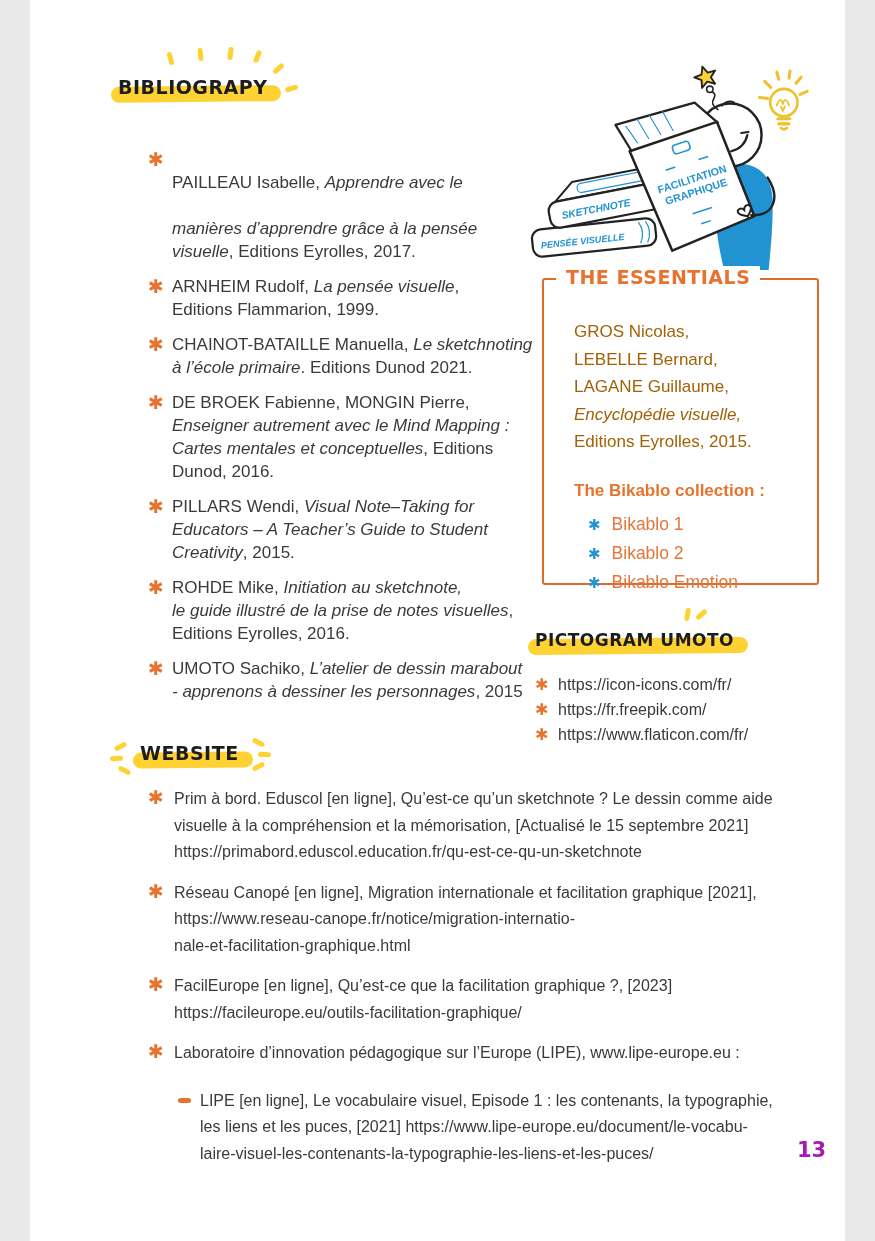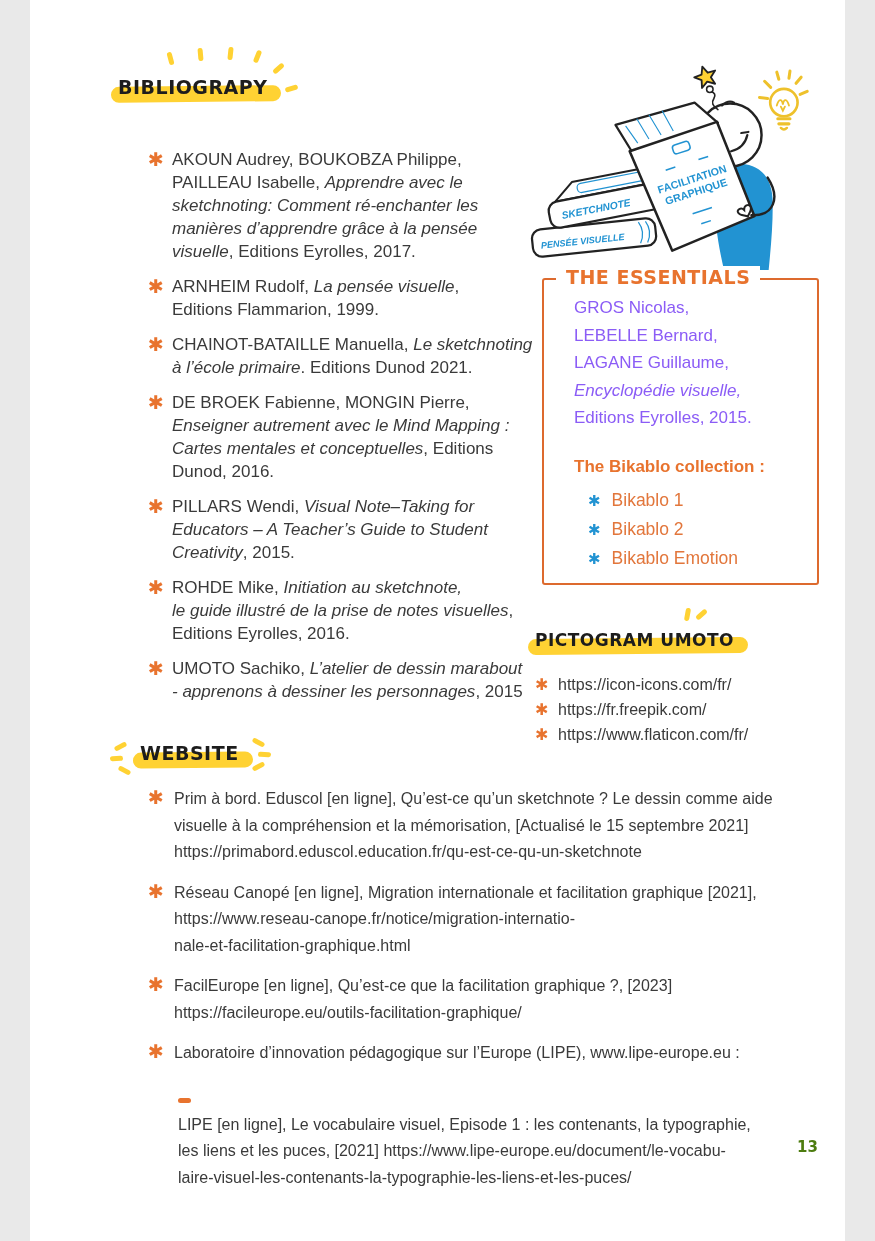--- a/index.html
+++ b/index.html
@@ -29,42 +29,42 @@
                 font-family:"DejaVu Sans", sans-serif; }
   .ast-bullet.small { font-size:16px; line-height:25px; width:15px; }
   .bib-text { font-size:17px; line-height:23px; white-space:nowrap; }
   .it { font-style:italic; }
   
   .ess-box { position:absolute; left:512px; top:278px; width:277px; height:307px;
              border:2.5px solid #DD6A2E; border-radius:3px; }
   .ess-title { position:absolute; top:-14px; left:12px; background:#fff; padding:0 10px;
                font-family:"DejaVu Sans", sans-serif; font-weight:bold; font-size:19px;
                color:#E8732E; letter-spacing:0.5px; white-space:nowrap; }
-  .ess-lines { margin:14px 0 0 30px; font-size:17px; line-height:27.5px; color:#8b5cf6; }
+  .ess-lines { margin:38px 0 0 30px; font-size:17px; line-height:27.5px; color:#a16207; }
   .ess-coll-heading { margin:25px 0 0 30px; font-weight:bold; font-size:17px; color:#E8732E; }
   .bik-list { margin:9px 0 0 44px; }
   .bik-item { display:flex; gap:11px; align-items:baseline; line-height:28px;
               font-size:17.5px; color:#E2763B; }
   .bik-ast { color:#2293D2; font-size:15px; font-family:"DejaVu Sans", sans-serif; }
   
   .picto-wrap { position:absolute; left:505px; top:630px; }
   .picto-links { margin-top:22px; }
   .picto-link-row { display:flex; gap:8px; align-items:baseline; line-height:25px;
                     font-size:16px; color:#3a3a3a; white-space:nowrap; }
   
   .web-list { position:absolute; left:118px; top:786px; width:700px; }
   .web-entry { display:flex; gap:9px; margin-bottom:14px; }
-  .web-entry.sub { margin-left:30px; margin-top:21px;flex-direction:column; }
+  .web-entry.sub { margin-left:30px; margin-top:21px; }
   .dash-bullet { width:13px; height:5px; background:#E8732E; border-radius:3px;
                  margin-top:10px; flex:none; }
   .web-lines { font-size:16px; line-height:26.5px; white-space:nowrap; }
   
   .page-number { position:absolute; left:767px; top:1138px;
                  font-family:"DejaVu Sans", sans-serif; font-weight:bold;
-                 font-size:15px; color:#4d7c0f; }
+                 font-size:21px; color:#a21caf; }
   
   .illu { position:absolute; left:488px; top:64px; width:340px; height:208px; }
 </style>
 </head>
 <body>
 
 <div class="page">
 
   <div class="hl-wrap" style="left:88px; top:76px;">
     <div class="ray" style="left:50px;  top:-24px; transform:rotate(-15deg);"></div>
@@ -72,21 +72,21 @@
     <div class="ray" style="left:110px; top:-29px; transform:rotate(6deg);"></div>
     <div class="ray" style="left:137px; top:-26px; transform:rotate(22deg);"></div>
     <div class="ray" style="left:158px; top:-14px; transform:rotate(48deg);"></div>
     <div class="ray" style="left:171px; top:6px;   transform:rotate(72deg);"></div>
     <span class="hl-heading" style="font-size:19px;">BIBLIOGRAPY</span>
   </div>
 
   <div class="bib-list">
       <div class="bib-entry">
         <span class="ast-bullet">✱</span>
-        <div class="bib-text"><span>AKOUN Audrey, BOUKOBZA Philippe,</span><br><span>PAILLEAU Isabelle, </span><span class="it">Apprendre avec le</span><br><span class="it">sketchnoting: Comment ré-enchanter les</span><br><span class="it">manières d’apprendre grâce à la pensée</span><br><span class="it">visuelle</span><span>, Editions Eyrolles, 2017.</span></div>
+        <div class="bib-text"><br><span>PAILLEAU Isabelle, </span><span class="it">Apprendre avec le</span><br><br><span class="it">manières d’apprendre grâce à la pensée</span><br><span class="it">visuelle</span><span>, Editions Eyrolles, 2017.</span></div>
       </div>
       <div class="bib-entry">
         <span class="ast-bullet">✱</span>
         <div class="bib-text"><span>ARNHEIM Rudolf, </span><span class="it">La pensée visuelle</span><span>,</span><br><span>Editions Flammarion, 1999.</span></div>
       </div>
       <div class="bib-entry">
         <span class="ast-bullet">✱</span>
         <div class="bib-text"><span>CHAINOT-BATAILLE Manuella, </span><span class="it">Le sketchnoting</span><br><span class="it">à l’école primaire</span><span>. Editions Dunod 2021.</span></div>
       </div>
       <div class="bib-entry">

